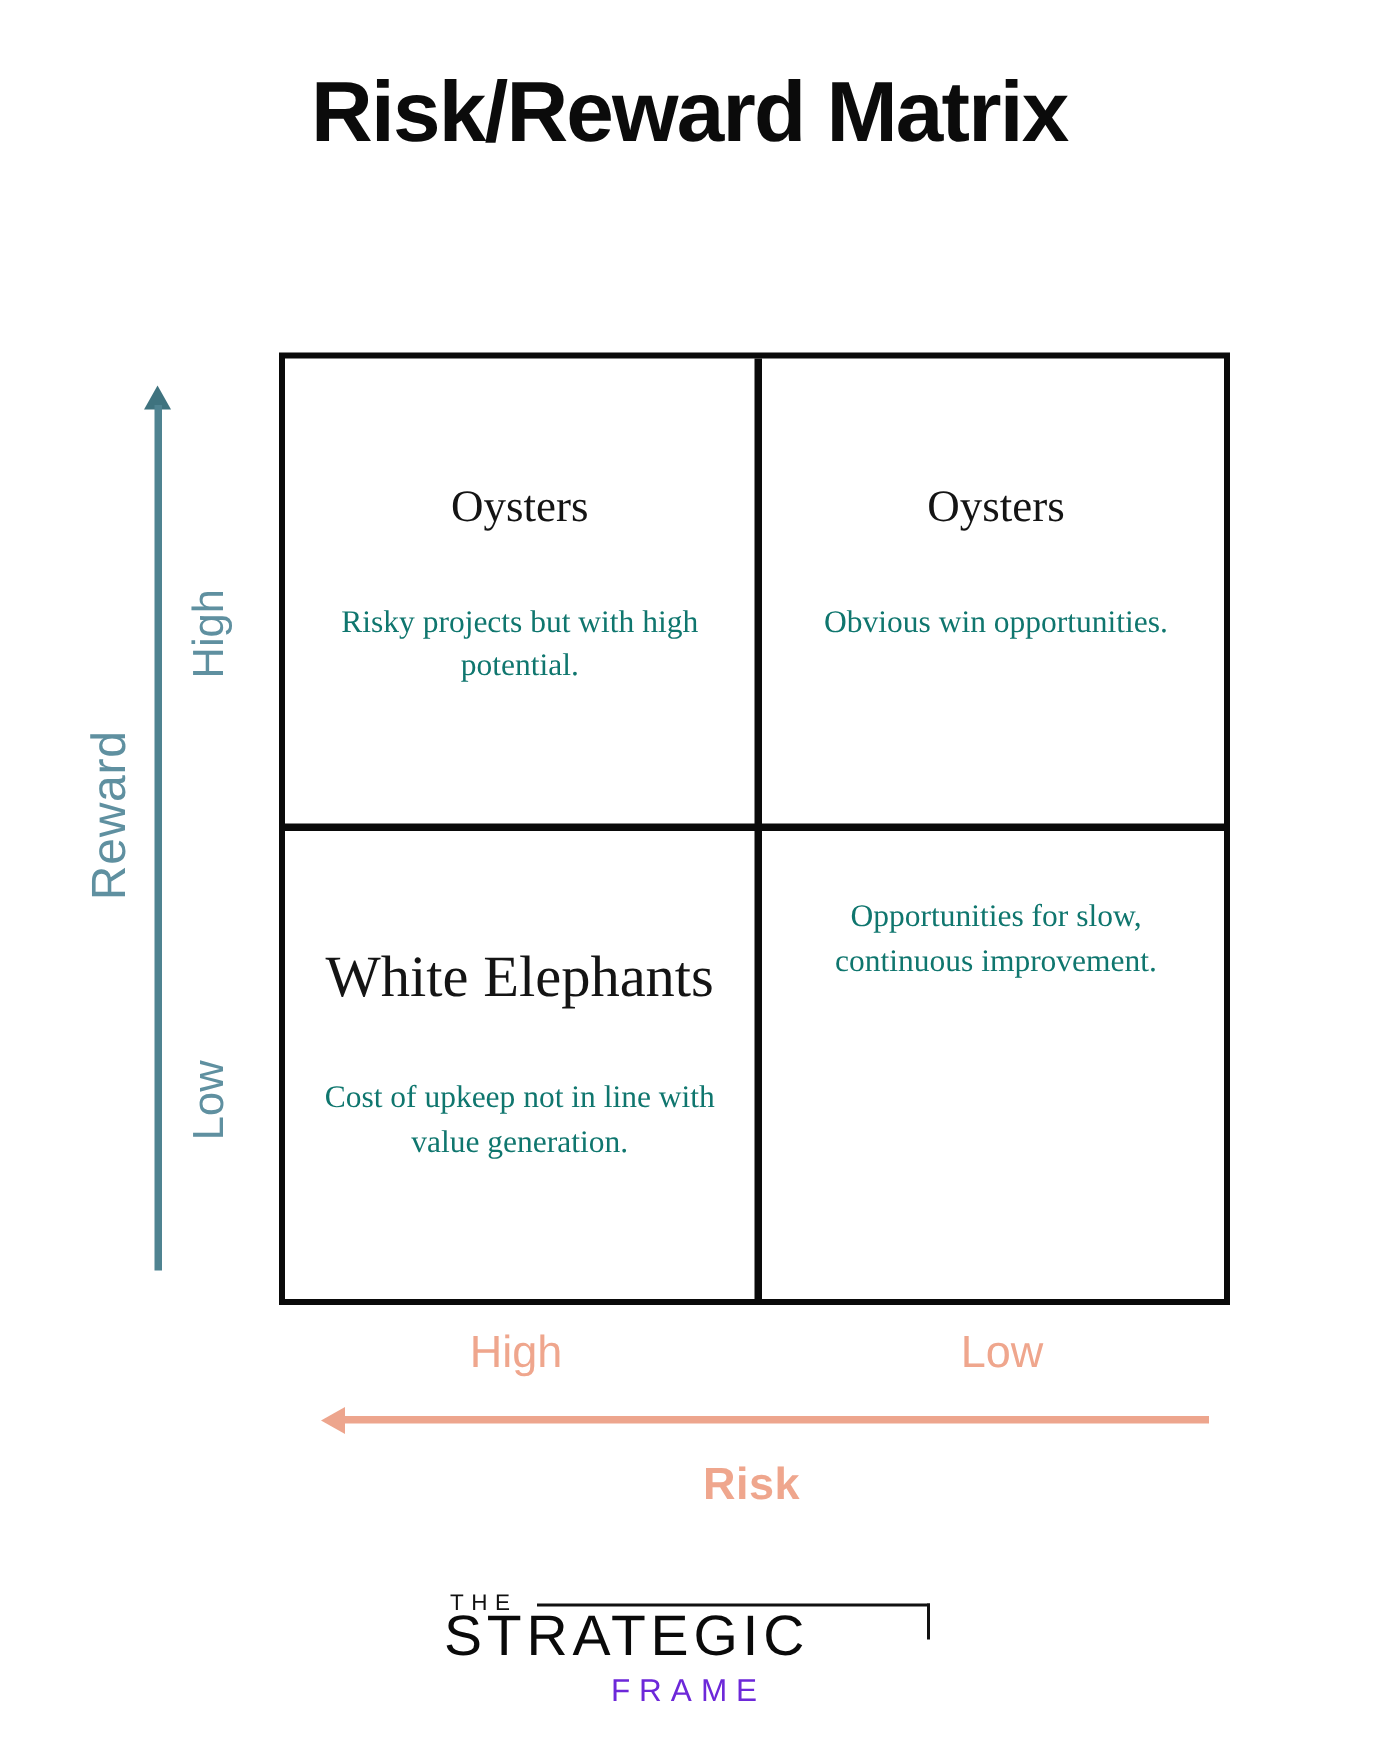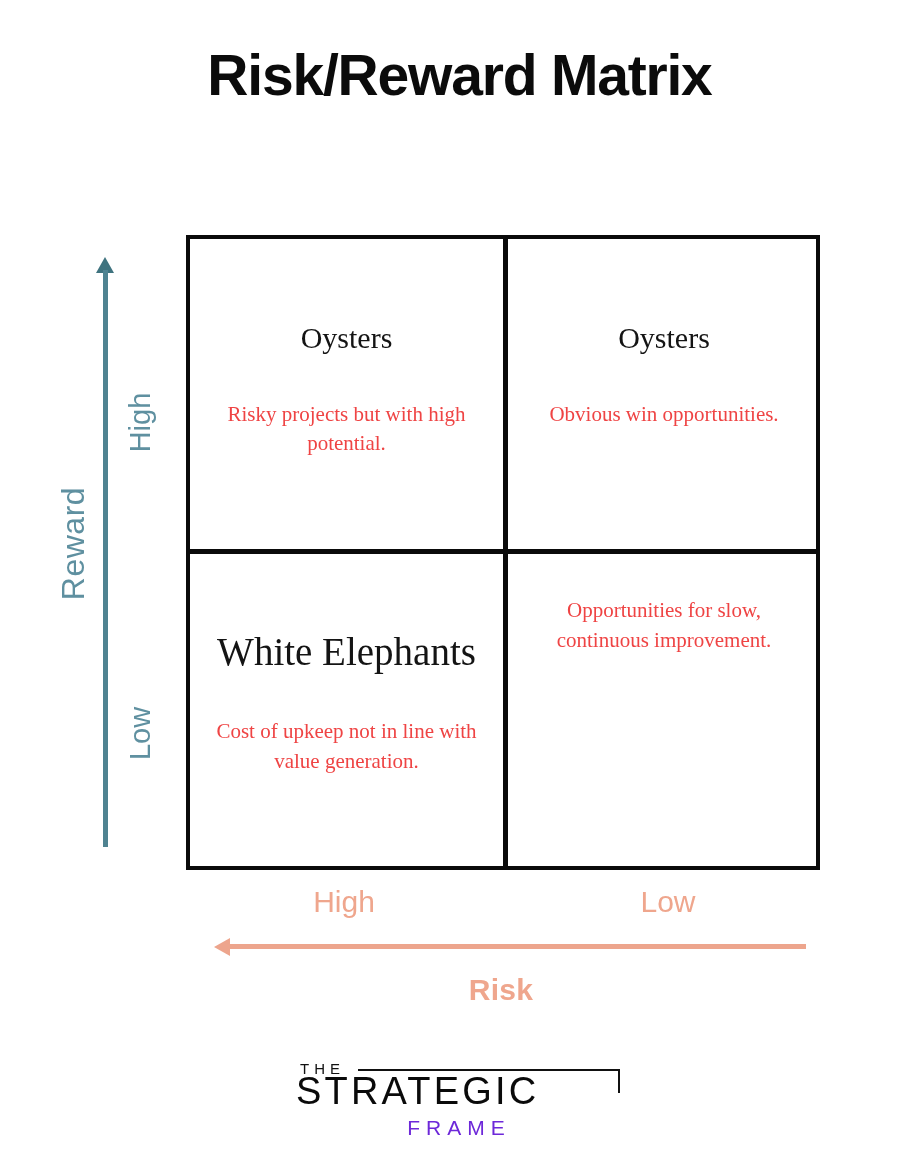--- a/index.html
+++ b/index.html
@@ -95,21 +95,21 @@
   .quad.br .quad-title {
     font-size: 39px;
     margin-top: 76px;
   }
 
   .quad-desc {
     font-family: "Liberation Serif", serif;
     font-size: 21px;
     font-weight: 400;
     line-height: 1.42;
-    color: #ef4444;
+    color: #0f766e;
     padding: 0 26px;
   }
   .quad.tl .quad-desc,
   .quad.tr .quad-desc { margin-top: 44px; }
   .quad.bl .quad-desc,
   .quad.br .quad-desc { margin-top: 42px; }
 
   
   .y-axis {
     position: absolute;

